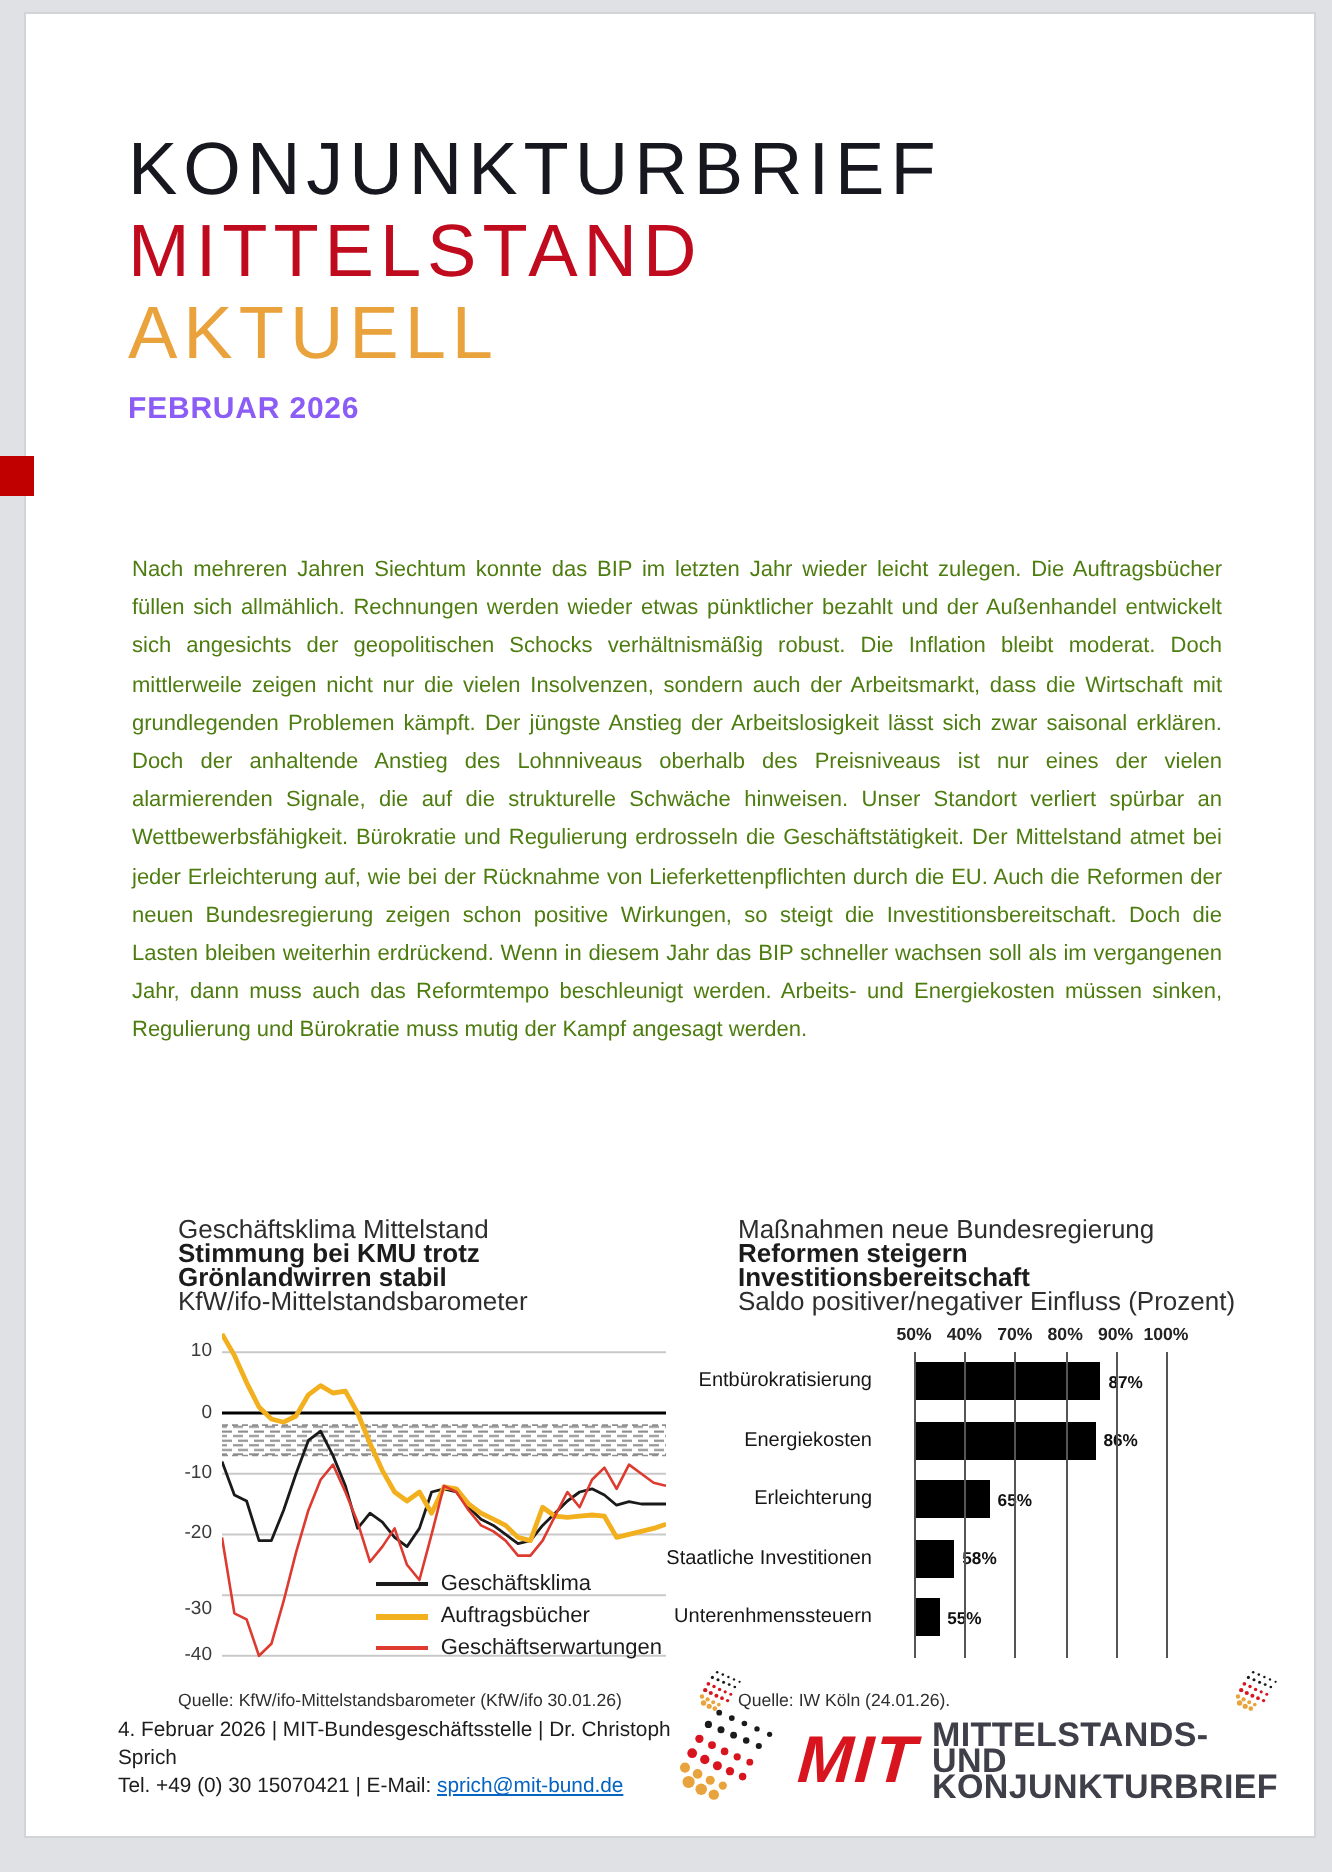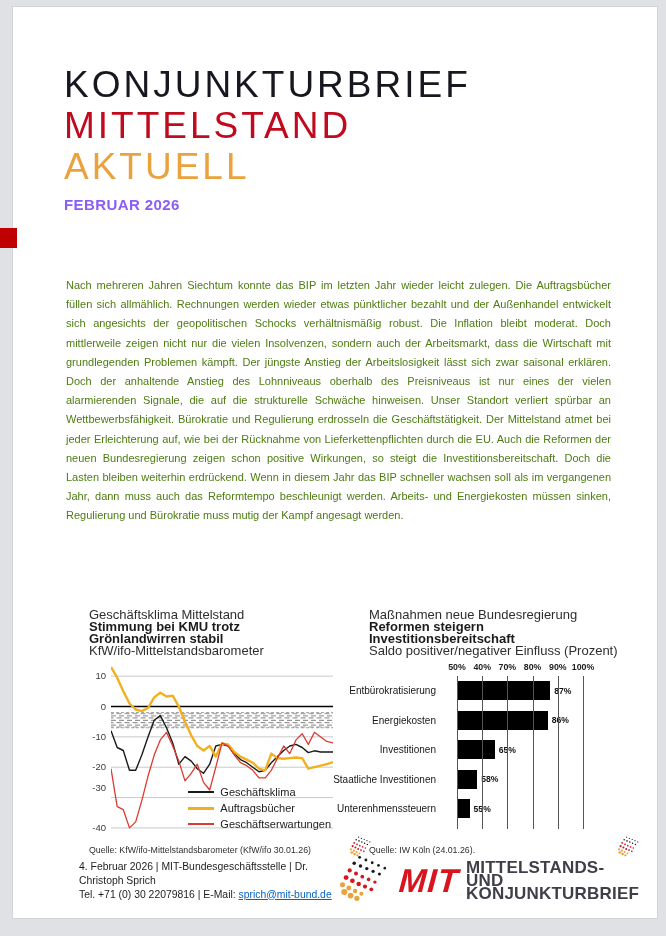--- a/index.html
+++ b/index.html
@@ -80,21 +80,21 @@
   .bc-plot{position:relative;height:148px;overflow:visible;}
   .bc-grid{position:absolute;top:0;width:1px;height:153px;background:#555;}
   .bc-rows{position:relative;}
   .bc-row{height:29.5px;display:flex;align-items:center;}
   .bc-bar{height:19px;background:#000;}
   .bc-val{font-size:8.6px;font-weight:700;color:#111;margin-left:4px;white-space:nowrap;}
   
   .footer{
     position:absolute;left:0;bottom:12px;width:100%;
     display:flex;justify-content:space-between;align-items:center;
-    padding:0 18px 0 66px;box-sizing:border-box;
+    padding:0 18px 0 46px;box-sizing:border-box;
   }
   .footer-text{font-size:10.4px;line-height:14px;color:#1d1d1d;}
   .footer-text a{text-decoration:underline;}
   .logo-block{display:flex;align-items:center;gap:7px;}
   .logo-abbr{
     font-size:33px;font-weight:700;font-style:italic;letter-spacing:1px;
     color:#d8141f;transform:skewX(-4deg);
   }
   .logo-org{
     font-size:17px;font-weight:700;line-height:13px;color:#3f3f49;letter-spacing:.2px;
@@ -121,21 +121,21 @@
     <div class="chart-card left">
       <div class="ct-line">Geschäftsklima Mittelstand</div>
       <div class="ct-line bold">Stimmung bei KMU trotz Grönlandwirren stabil</div>
       <div class="ct-line">KfW/ifo-Mittelstandsbarometer</div>
       <div class="lc-body">
         <div class="lc-ylabels" id="lc-ylabels">
             <span style="top: 6.14286px;">10</span>
             <span style="top: 36.5px;">0</span>
             <span style="top: 66.8571px;">-10</span>
             <span style="top: 97.2143px;">-20</span>
-            <span style="top: 118px;">-30</span>
+            <span style="top: 135px;">-30</span>
             <span style="top: 157.929px;">-40</span>
           </div>
         <div class="lc-plot">
           <svg id="lc-svg" width="222" height="170" viewBox="0 0 222 170">
               <defs>
                 <pattern id="hb" patternUnits="userSpaceOnUse" width="8" height="4.6">
                   <path d="M0 1.2 H5 M5.5 3.4 H8 M0 3.4 H2.5" stroke="#8e8e8e" stroke-width="1.1" fill="none"></path>
                 </pattern>
               </defs>
               <line x1="0" x2="222" y1="12.142857142857142" y2="12.142857142857142" stroke="#c9c9c9" stroke-width="1"></line>
@@ -200,21 +200,21 @@
     </div>
 
     <div class="chart-card right">
       <div class="ct-line">Maßnahmen neue Bundesregierung</div>
       <div class="ct-line bold">Reformen steigern Investitionsbereitschaft</div>
       <div class="ct-line">Saldo positiver/negativer Einfluss (Prozent)</div>
       <div class="bc-body">
         <div class="bc-labels" id="bc-labels">
             <div class="bc-label">Entbürokratisierung</div>
             <div class="bc-label">Energiekosten</div>
-            <div class="bc-label">Investitionen</div>
+            <div class="bc-label">Erleichterung</div>
             <div class="bc-label">Staatliche Investitionen</div>
             <div class="bc-label">Unterenhmenssteuern</div>
           </div>
         <div class="bc-plotwrap">
           <div class="bc-ticks" id="bc-ticks">
               <span style="left: 0%;">50%</span>
               <span style="left: 20%;">40%</span>
               <span style="left: 40%;">70%</span>
               <span style="left: 60%; text-align: center;">80%</span>
               <span style="left: 80%;">90%</span>
@@ -281,21 +281,21 @@
             <circle cx="38" cy="8.5" r="1.55" fill="#1b1b1b"></circle>
             <circle cx="45" cy="11.5" r="1.5" fill="#1b1b1b"></circle>
             <circle cx="52" cy="14.5" r="1.45" fill="#1b1b1b"></circle>
           </svg></span>
     </div>
   </div>
 
   <div class="footer">
     <div class="footer-text">
       <div>4. Februar 2026 | MIT-Bundesgeschäftsstelle | Dr. Christoph Sprich</div>
-      <div><span>Tel. +71 (0) 30 22079816 | E-Mail: </span><a href="#" id="email-link" style="color: rgb(5, 99, 193);">sprich@mit-bund.de</a></div>
+      <div><span>Tel. +49 (0) 30 15070421 | E-Mail: </span><a href="#" id="email-link" style="color: rgb(5, 99, 193);">sprich@mit-bund.de</a></div>
     </div>
     <div class="logo-block">
       <span><svg class="dots-svg" width="54" height="47" viewBox="0 0 60 52">
             <circle cx="7" cy="41" r="3.4" fill="#e9a33c"></circle>
             <circle cx="14" cy="45" r="3.2" fill="#e9a33c"></circle>
             <circle cx="21" cy="48" r="2.9" fill="#e9a33c"></circle>
             <circle cx="5" cy="33" r="2.8" fill="#e9a33c"></circle>
             <circle cx="12" cy="36.5" r="2.7" fill="#e9a33c"></circle>
             <circle cx="19" cy="40" r="2.5" fill="#e9a33c"></circle>
             <circle cx="26" cy="43" r="2.3" fill="#e9a33c"></circle>

